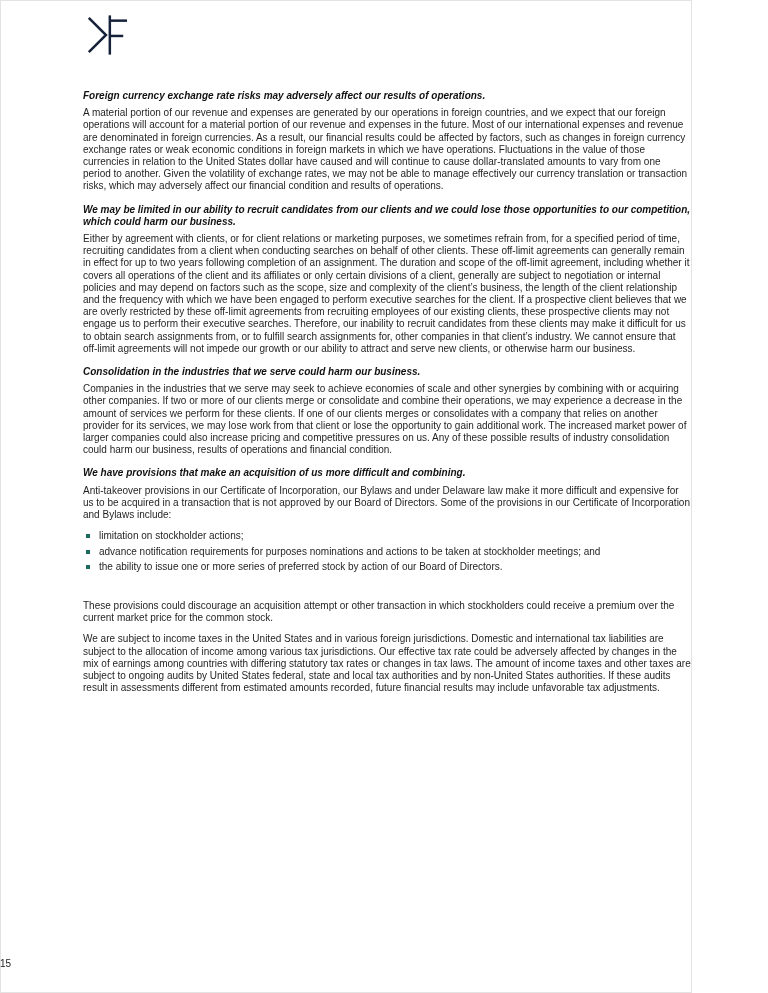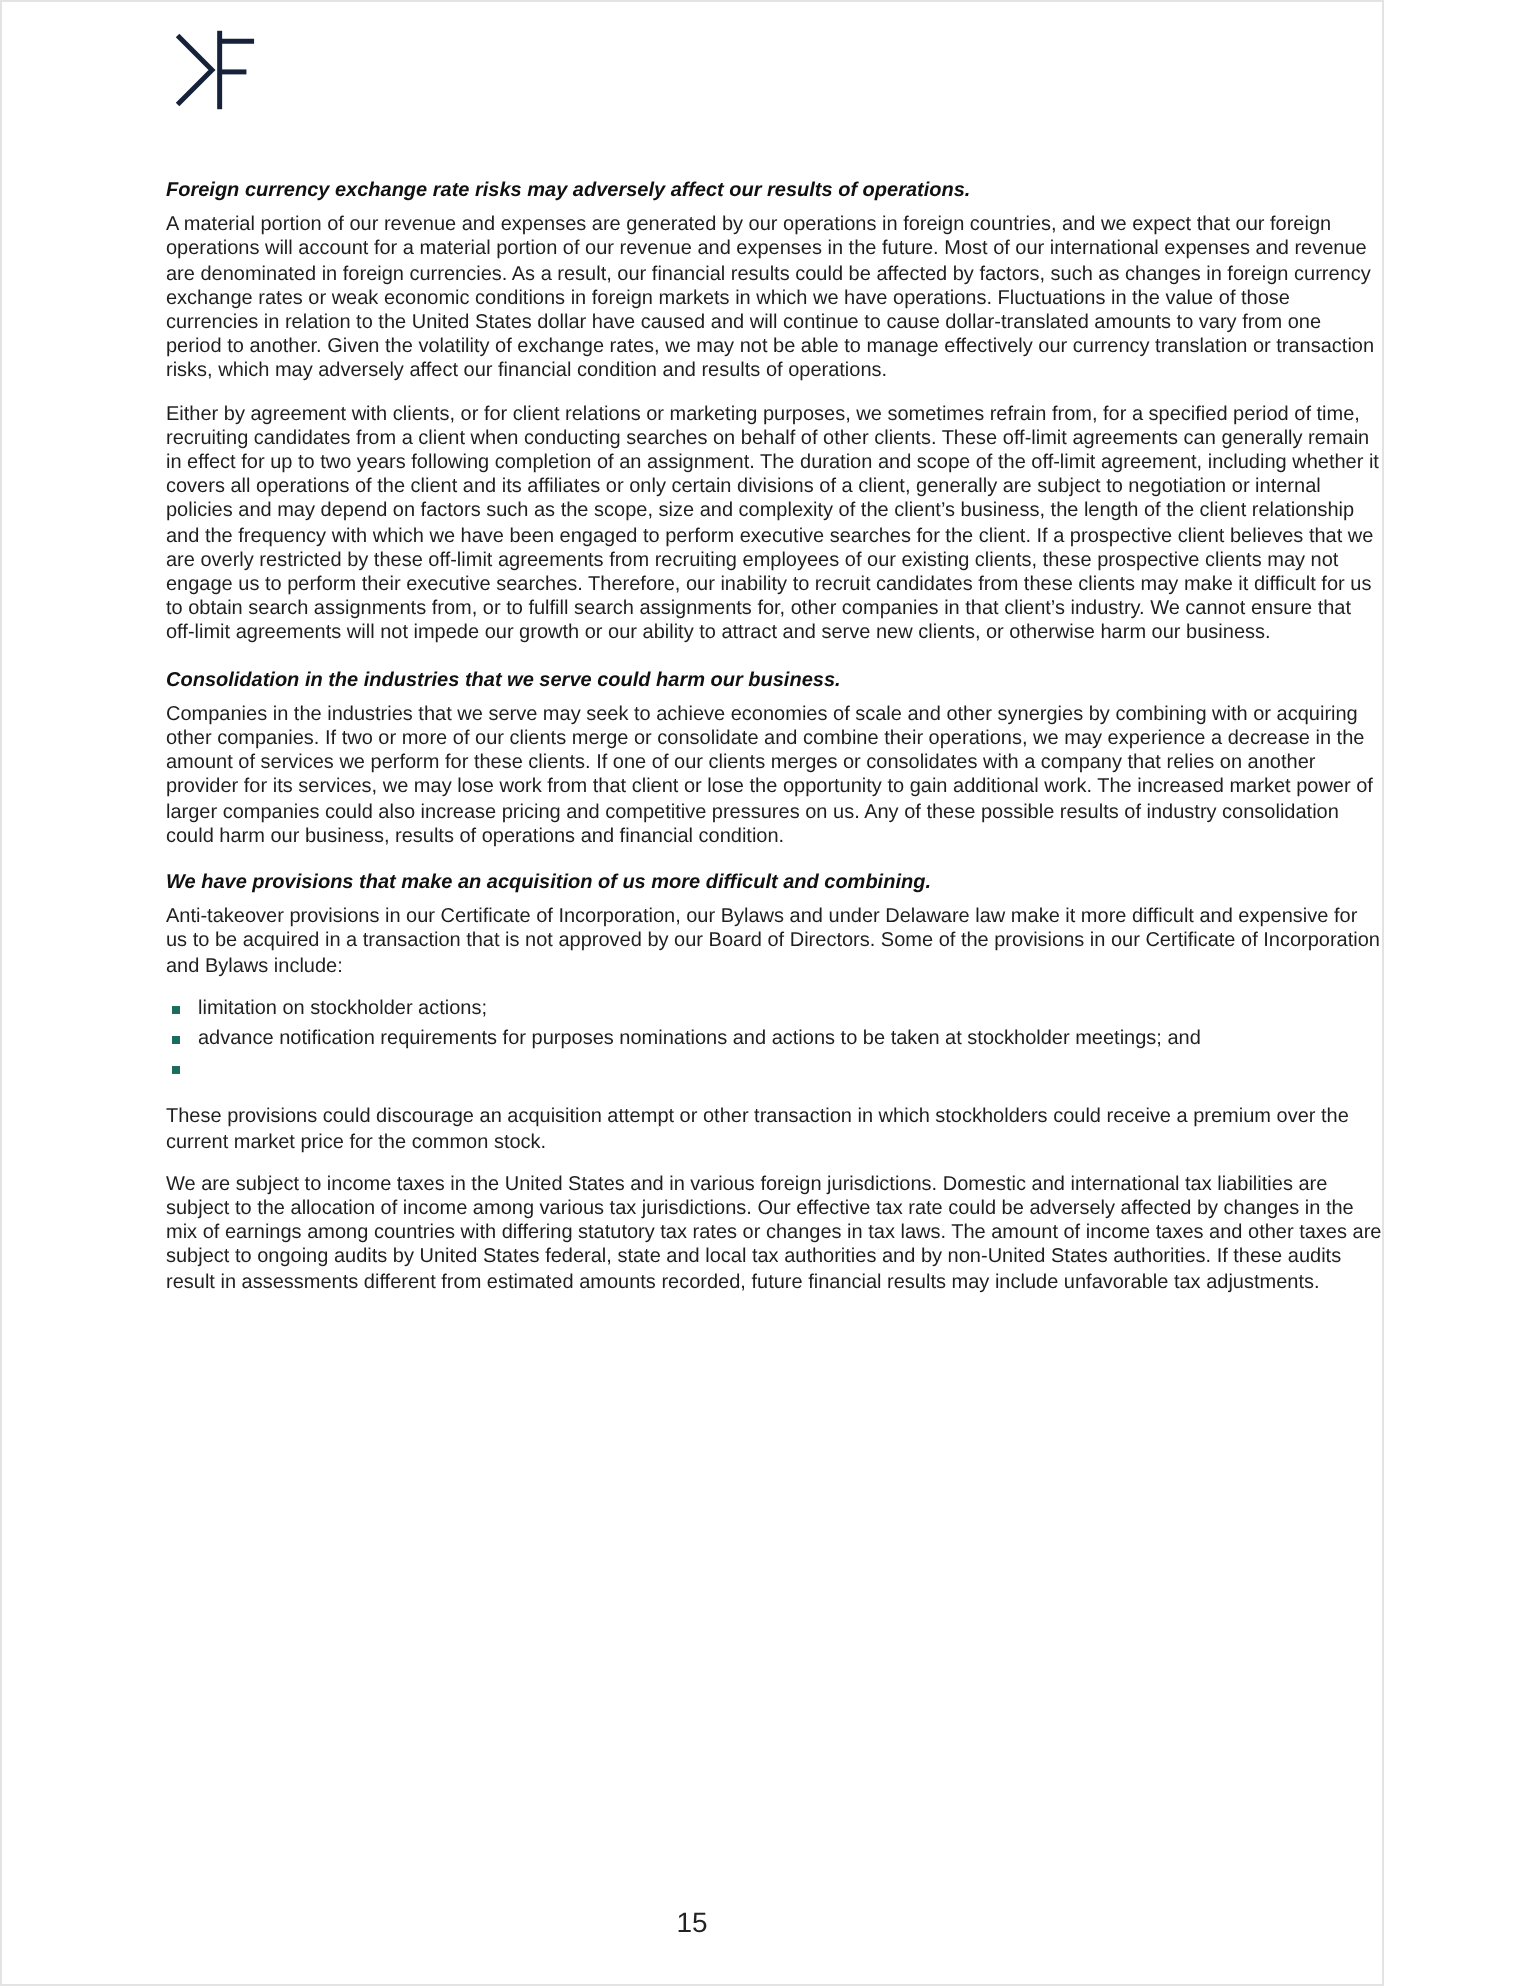--- a/index.html
+++ b/index.html
@@ -62,22 +62,21 @@
     position:absolute;
     left:3px;top:4px;
     width:4px;height:4px;
     background:var(--bullet);
     display:inline-block;
   }
   .page-number{
     position:absolute;
     bottom:24px;left:0;
     width:100%;
-    text-align:center;
-    font-size:14px;
+    font-size:10px;
     color:#222222;
   }
 </style>
 </head>
 <body>
 
 <div class="page">
 
   <div class="logo">
     <svg width="44" height="44" viewBox="0 0 46 44">
@@ -91,20 +90,21 @@
   </div>
 
   <div class="content">
 
     <div>
       <h2 class="heading first">Foreign currency exchange rate risks may adversely affect our results of operations.</h2>
       <p class="para">A material portion of our revenue and expenses are generated by our operations in foreign countries, and we expect that our foreign operations will account for a material portion of our revenue and expenses in the future. Most of our international expenses and revenue are denominated in foreign currencies. As a result, our financial results could be affected by factors, such as changes in foreign currency exchange rates or weak economic conditions in foreign markets in which we have operations. Fluctuations in the value of those currencies in relation to the United States dollar have caused and will continue to cause dollar-translated amounts to vary from one period to another. Given the volatility of exchange rates, we may not be able to manage effectively our currency translation or transaction risks, which may adversely affect our financial condition and results of operations.</p>
     </div>
 
     <div>
+      <h2 class="heading">We may be limited in our ability to recruit candidates from our clients and we could lose those opportunities to our competition, which could harm our business.</h2>
       <p class="para">Either by agreement with clients, or for client relations or marketing purposes, we sometimes refrain from, for a specified period of time, recruiting candidates from a client when conducting searches on behalf of other clients. These off-limit agreements can generally remain in effect for up to two years following completion of an assignment. The duration and scope of the off-limit agreement, including whether it covers all operations of the client and its affiliates or only certain divisions of a client, generally are subject to negotiation or internal policies and may depend on factors such as the scope, size and complexity of the client’s business, the length of the client relationship and the frequency with which we have been engaged to perform executive searches for the client. If a prospective client believes that we are overly restricted by these off-limit agreements from recruiting employees of our existing clients, these prospective clients may not engage us to perform their executive searches. Therefore, our inability to recruit candidates from these clients may make it difficult for us to obtain search assignments from, or to fulfill search assignments for, other companies in that client’s industry. We cannot ensure that off-limit agreements will not impede our growth or our ability to attract and serve new clients, or otherwise harm our business.</p>
     </div>
 
     <div>
       <h2 class="heading">Consolidation in the industries that we serve could harm our business.</h2>
       <p class="para">Companies in the industries that we serve may seek to achieve economies of scale and other synergies by combining with or acquiring other companies. If two or more of our clients merge or consolidate and combine their operations, we may experience a decrease in the amount of services we perform for these clients. If one of our clients merges or consolidates with a company that relies on another provider for its services, we may lose work from that client or lose the opportunity to gain additional work. The increased market power of larger companies could also increase pricing and competitive pressures on us. Any of these possible results of industry consolidation could harm our business, results of operations and financial condition.</p>
     </div>
 
     <div>
       <h2 class="heading">We have provisions that make an acquisition of us more difficult and combining.</h2>
@@ -113,20 +113,21 @@
         <li>
           <span class="sq"></span>
           <span>limitation on stockholder actions;</span>
         </li>
         <li>
           <span class="sq"></span>
           <span>advance notification requirements for purposes nominations and actions to be taken at stockholder meetings; and</span>
         </li>
         <li>
           <span class="sq"></span>
+          <span>the ability to issue one or more series of preferred stock by action of our Board of Directors.</span>
         </li>
       </ul>
       <p class="para">These provisions could discourage an acquisition attempt or other transaction in which stockholders could receive a premium over the current market price for the common stock.</p>
     </div>
 
     <div>
       <p class="para">We are subject to income taxes in the United States and in various foreign jurisdictions. Domestic and international tax liabilities are subject to the allocation of income among various tax jurisdictions. Our effective tax rate could be adversely affected by changes in the mix of earnings among countries with differing statutory tax rates or changes in tax laws. The amount of income taxes and other taxes are subject to ongoing audits by United States federal, state and local tax authorities and by non-United States authorities. If these audits result in assessments different from estimated amounts recorded, future financial results may include unfavorable tax adjustments.</p>
     </div>
 
   </div>

